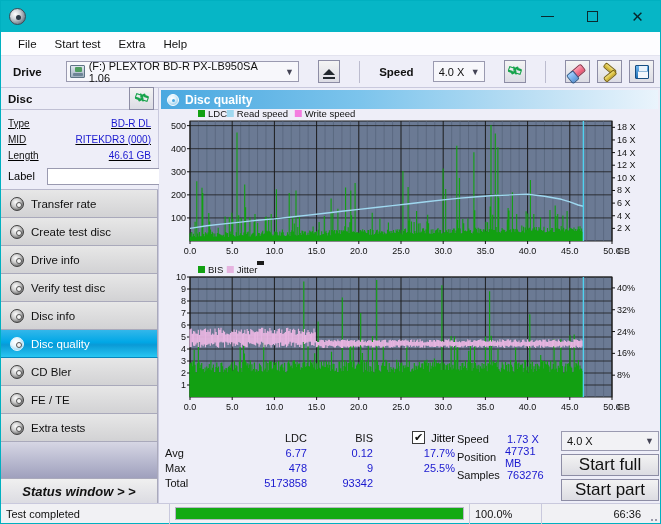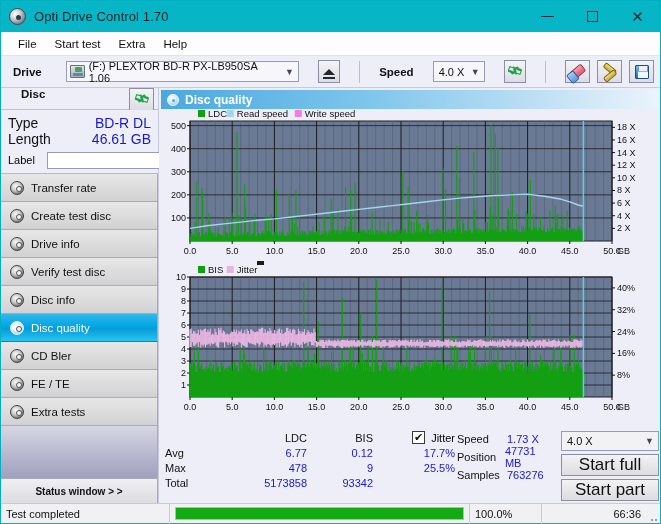--- a/index.html
+++ b/index.html
@@ -128,26 +128,26 @@
 
   
   .body { flex:1 1 auto; display:flex; min-height:0; }
 
   
   .left {
     width:158px; flex:0 0 158px; background:#eeeef8; display:flex; flex-direction:column;
     border-right:1px solid #c9c9dd;
   }
   .disc-head {
-    height:22px; display:flex; padding:0 4px 0 20px;
+    height:22px; display:flex; align-items:center; padding:0 4px 0 7px;
     border-bottom:1px solid #c0c0d4; background:#eeeef8;
   }
   .disc-head .lbl-bold { flex:1 1 auto; }
   .disc-info { padding:5px 7px 3px 7px; background:#eeeef8; }
-  .row { display:flex; align-items:center; height:16px; font-size:14px; }
+  .row { display:flex; align-items:center; height:16px; font-size:10px;text-decoration:underline; }
   .row .k { color:#111; }
   .row .v { margin-left:auto; color:#1918cf; }
   .label-row { display:flex; align-items:center; margin-top:3px; gap:12px; }
   .label-input {
     flex:1 1 auto; height:17px; background:#fff; border:1px solid #9a9ab0;
   }
   .disc-btn {
     width:22px;height:20px;background:linear-gradient(#f0f0f0,#d7d7df);
     border:1px solid #8d8da5; display:flex;align-items:center;justify-content:center;
   }
@@ -182,21 +182,21 @@
     background:#f3f3f3;border:1px solid #555;
   }
   .nav.active .nav-ic{
     background:radial-gradient(circle at 40% 35%, #ffffff 0%, #e8f6fd 40%, #9ad5ef 80%, #6ec1e4 100%);
     border:1px solid #e8f6fd;
   }
   .nav-fill { flex:1 1 auto; background:linear-gradient(#d6d6e4,#9fa0bd); border-right:1px solid #a9a9bb; }
   .status-win {
     height:25px; flex:0 0 25px; display:flex; align-items:center; justify-content:center;
     background:linear-gradient(#f0f0f0,#dcdce2); border-top:1px solid #a9a9bb;
-    border-right:1px solid #a9a9bb; font-weight:bold; font-size:10px; color:#111;
+    border-right:1px solid #a9a9bb; font-weight:bold; font-size:13px; color:#111;font-style:italic;
   }
 
   
   .right { flex:1 1 auto; display:flex; flex-direction:column; background:#eeeef8; min-width:0; }
   .panel-head {
     height:19px; flex:0 0 19px; margin:2px 2px 0 2px;
     background:linear-gradient(90deg,#4aa8e0 0%, #7cc4ec 40%, #bcdff4 75%, #eaf4fc 100%);
     display:flex; align-items:center; gap:6px; padding-left:6px;
   }
   .panel-head .ph-ic {
@@ -253,21 +253,20 @@
   .grip { width:14px; height:20px; display:flex; align-items:flex-end; justify-content:flex-end; padding:0 2px 2px 0;}
   .grip i{ display:block;width:2px;height:2px;background:#9a9aaa;margin:1px;}
 </style>
 </head>
 <body>
 
 <div class="app">
 
   <div class="titlebar">
     <div class="title-icon"></div>
-    <div class="title-text">Opti Drive Control 1.70</div>
     <div class="win-btns">
       <div class="win-btn">
           <span class="wb-min"></span>
         </div>
       <div class="win-btn">
           <span class="wb-max"></span>
         </div>
       <div class="win-btn">
           <span class="wb-close">✕</span>
         </div>
@@ -326,20 +325,24 @@
           <span class="refresh-ic">
               <span class="a">➭</span>
               <span class="b">➭</span>
             </span>
         </span>
       </div>
       <div class="disc-info">
         <div class="row">
           <span class="k">Type</span>
           <span class="v">BD-R DL</span>
+        </div>
+        <div class="row">
+          <span class="k">MID</span>
+          <span class="v">RITEKDR3 (000)</span>
         </div>
         <div class="row">
           <span class="k">Length</span>
           <span class="v">46.61 GB</span>
         </div>
         <div class="label-row">
           <span class="k">Label</span>
           <input class="label-input" type="text" value="" style="">
           <span class="disc-btn">
               <span class="cd-ic"></span>

